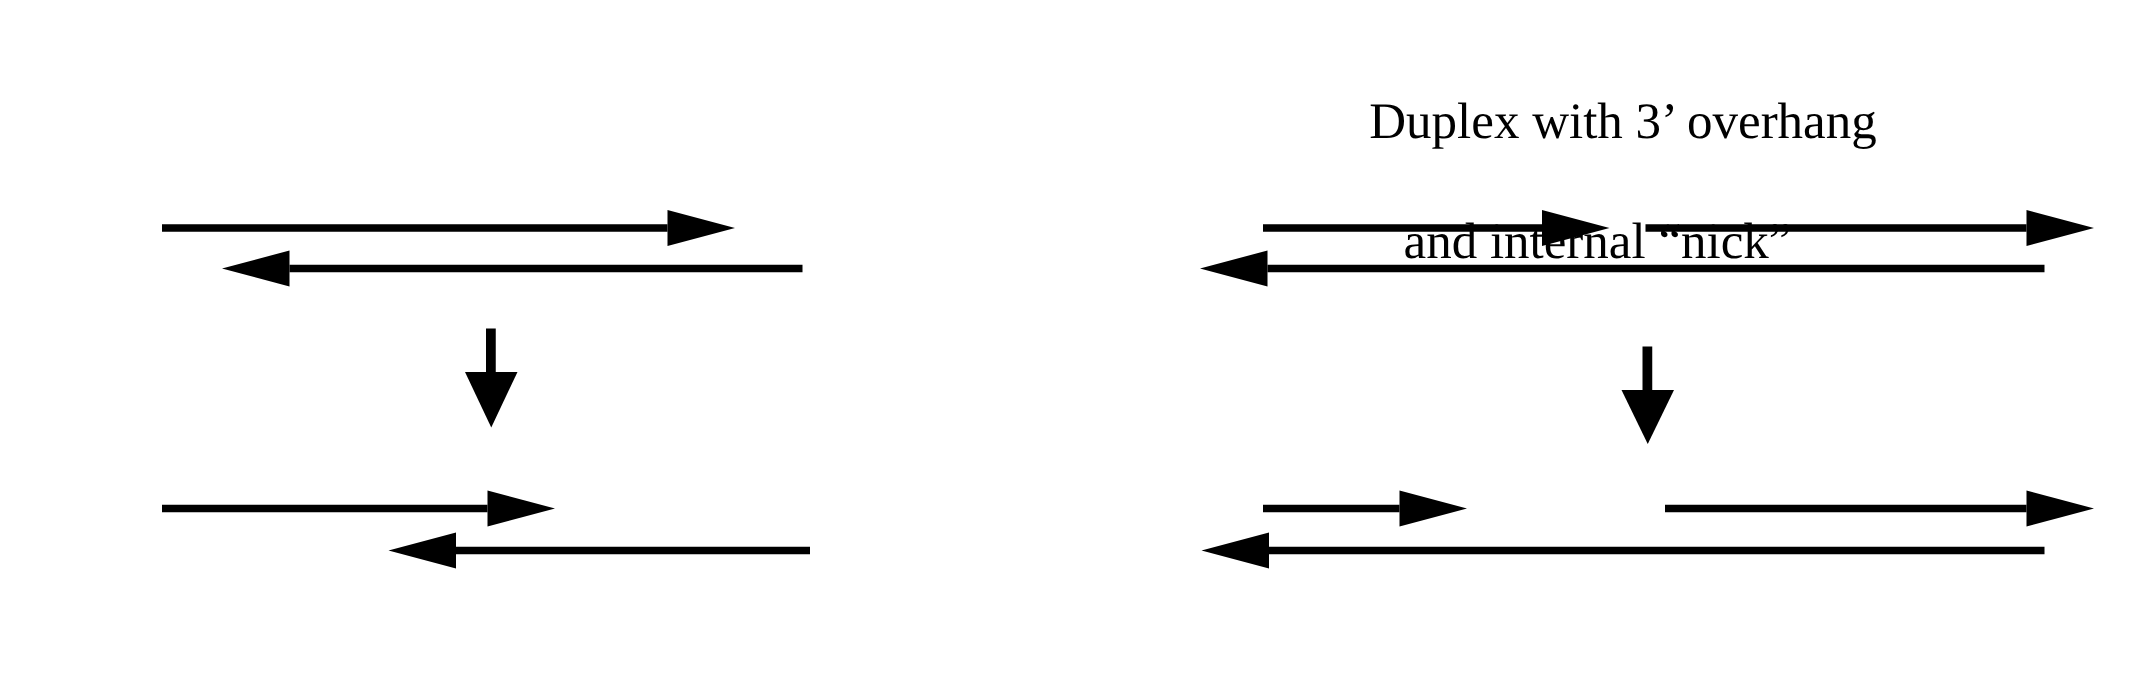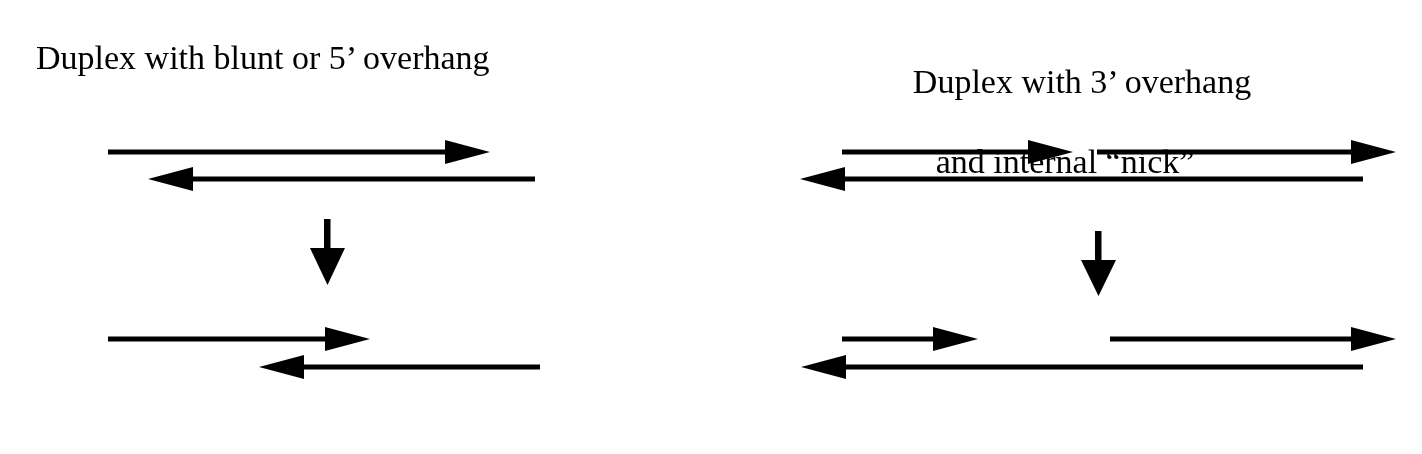--- a/index.html
+++ b/index.html
@@ -44,21 +44,20 @@
     top: 0;
     width: 1422px;
     height: 454px;
   }
 </style>
 </head>
 <body>
 
 <div id="canvas">
 
-  <div class="label" id="label-left">Duplex with blunt or 5’ overhang</div>
 
   <div class="label" id="label-right">
     <span class="line1">Duplex with 3’ overhang</span>
     <span class="line2">and internal “nick”</span>
   </div>
 
   <svg class="diagram" viewBox="0 0 1422 454" xmlns="http://www.w3.org/2000/svg">
 
     <g>
 

